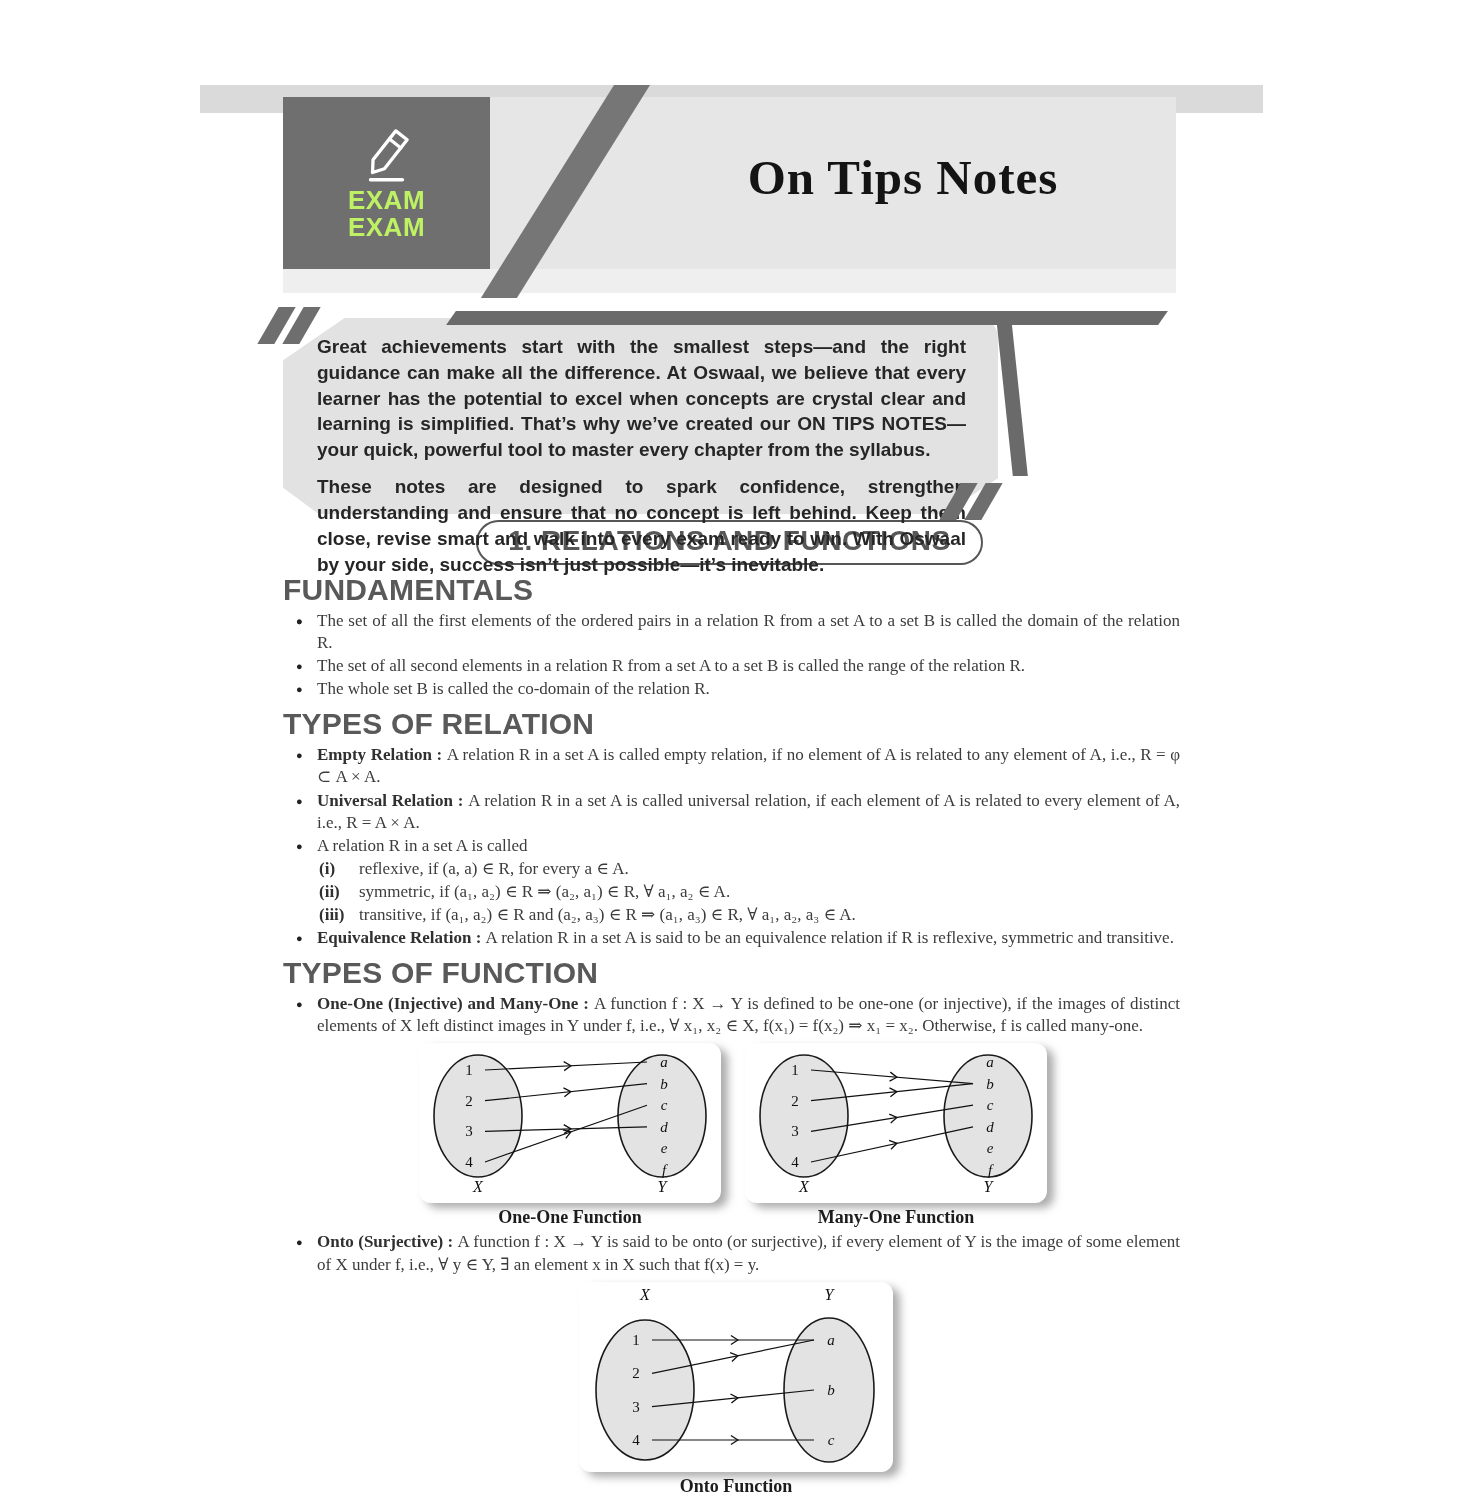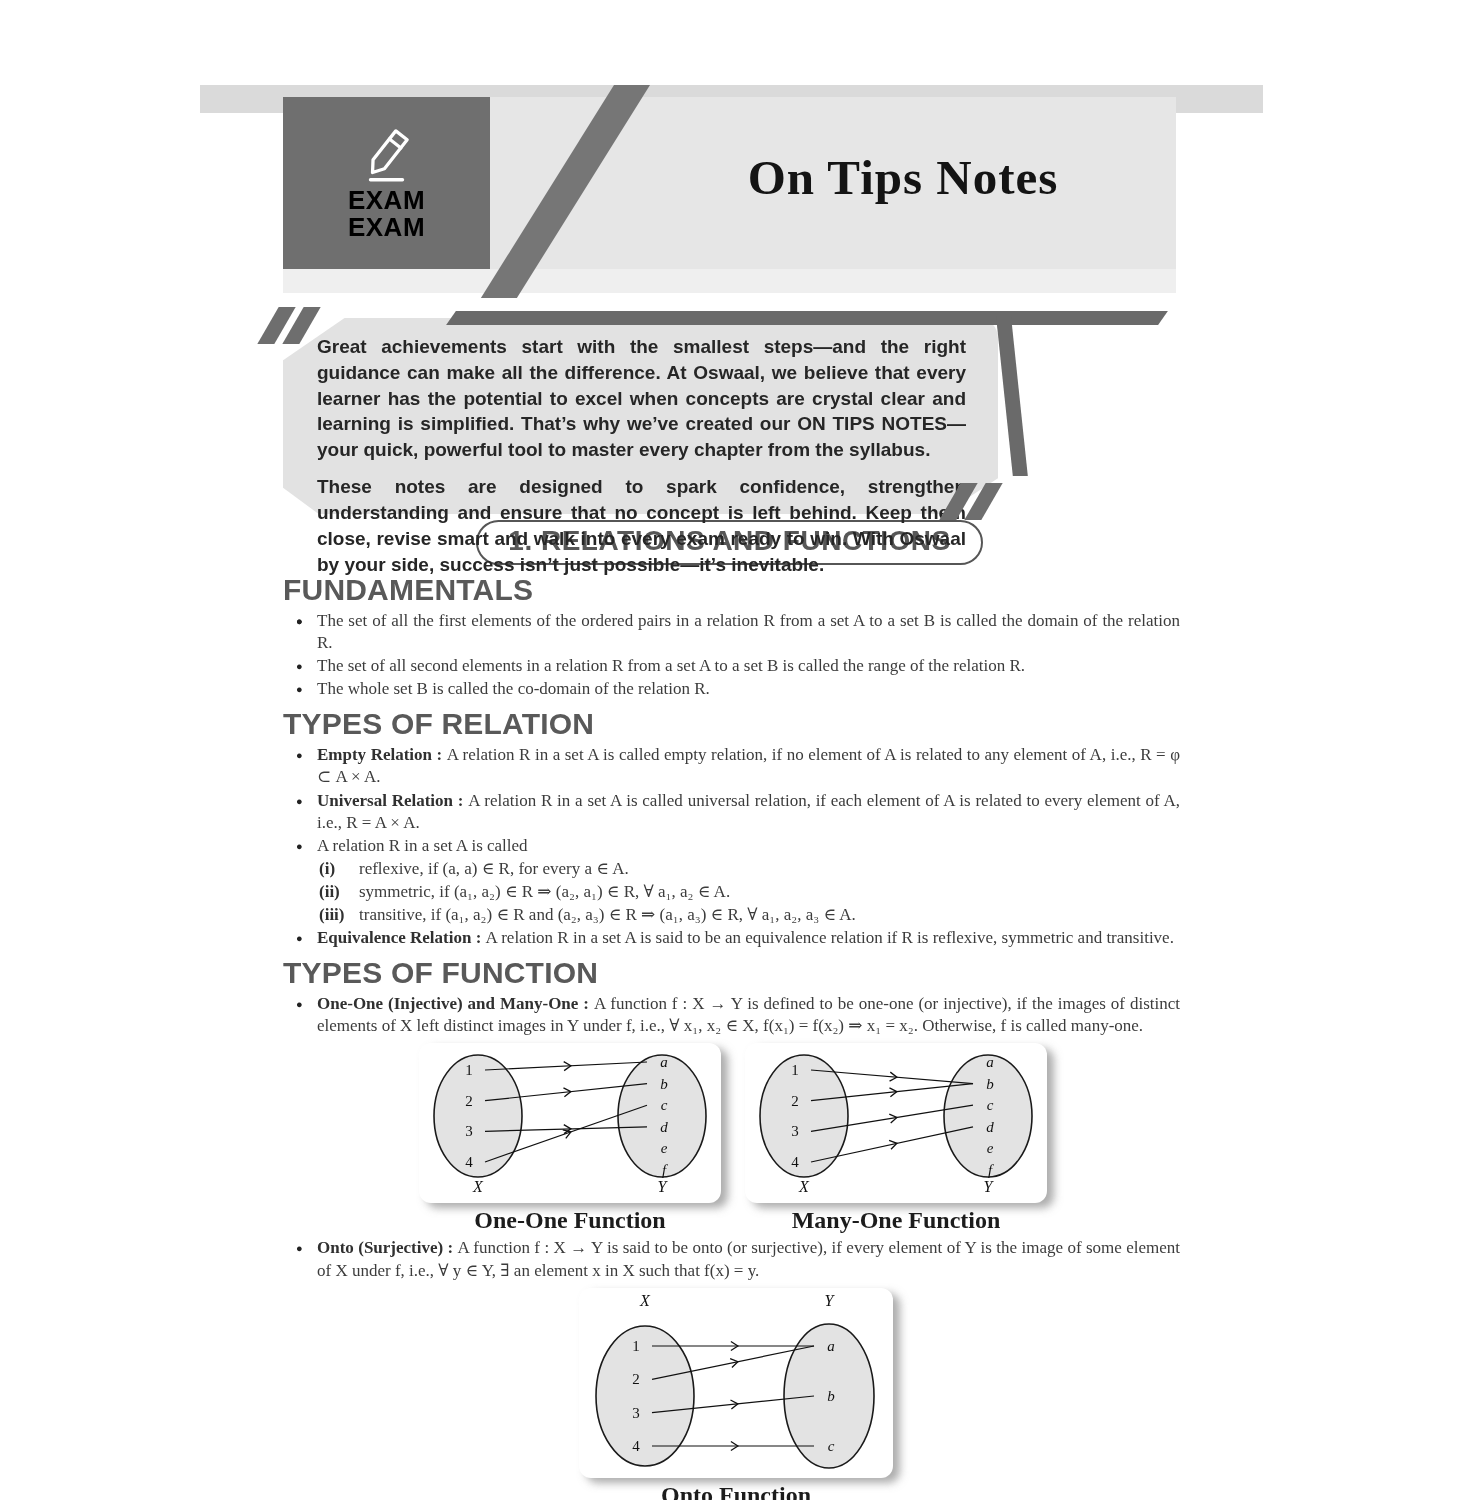--- a/index.html
+++ b/index.html
@@ -7,21 +7,21 @@
   .page{position:relative;width:1463px;height:1500px;font-family:"Liberation Serif","DejaVu Serif",serif;background:#fff;}
 
   
   .top-strip{position:absolute;left:200px;top:85px;width:1063px;height:28px;background:#dadada;}
   .title-band{position:absolute;left:283px;top:97px;width:893px;height:196px;background:#e6e6e6;}
   .title-band::after{content:"";position:absolute;left:0;bottom:0;width:100%;height:24px;background:#efefef;}
   .page-title{position:absolute;left:350px;top:52px;width:540px;margin:0;text-align:center;
     font-family:"Liberation Serif","DejaVu Serif",serif;font-weight:bold;font-size:49px;color:#141414;letter-spacing:1px;}
   .exam-box{position:absolute;left:283px;top:97px;width:207px;height:172px;background:#6f6f6f;
     display:flex;flex-direction:column;align-items:center;justify-content:center;z-index:2;}
-  .exam-text{color:#000000;font-family:"Liberation Sans","DejaVu Sans",sans-serif;font-weight:bold;
+  .exam-text{color:#bef264;font-family:"Liberation Sans","DejaVu Sans",sans-serif;font-weight:bold;
     font-size:26px;line-height:1.05;text-align:center;letter-spacing:.5px;display:flex;flex-direction:column;}
   .slash{position:absolute;left:614px;top:85px;width:36px;height:213px;background:#767676;
     transform:skewX(-32deg);transform-origin:top left;z-index:1;}
 
   
   .quote-box{position:absolute;left:283px;top:318px;width:715px;height:196px;background:#e2e2e2;border-radius:20px;z-index:1;}
   .q-top{position:absolute;left:168px;top:-7px;width:712px;height:14px;background:#6a6a6a;transform:skewX(-35deg);}
   .q-right{position:absolute;right:-13px;top:-2px;width:15px;height:160px;background:#6a6a6a;
     transform:skewX(6deg);transform-origin:top;}
   .cut-tl{position:absolute;left:-1px;top:-1px;width:64px;height:44px;background:#fff;
@@ -55,21 +55,21 @@
   .sub{position:relative;padding-left:42px;margin-top:1px;text-align:justify;}
   .sub .m{position:absolute;left:2px;font-weight:bold;color:#303030;}
 
   
   .diag-row{display:flex;align-items:flex-start;margin:6px 0 3px 0;}
   .diag-row.two{margin-left:136px;gap:24px;}
   .diag-row.one{margin-left:296px;}
   .diag{display:flex;flex-direction:column;}
   .diag-card{background:#fff;border-radius:12px;box-shadow:7px 5px 9px rgba(105,105,105,.55);padding:2px;}
   .diag-caption{text-align:center;font-family:"Liberation Serif","DejaVu Serif",serif;font-weight:bold;
-    font-size:24px;color:#1c1c1c;margin-top:4px;}
+    font-size:18px;color:#1c1c1c;margin-top:4px;}
 </style>
 </head>
 <body>
 
 <div class="page">
 
   <div>
     <div class="top-strip"></div>
     <div class="title-band">
       <h1 class="page-title">On Tips Notes</h1>

